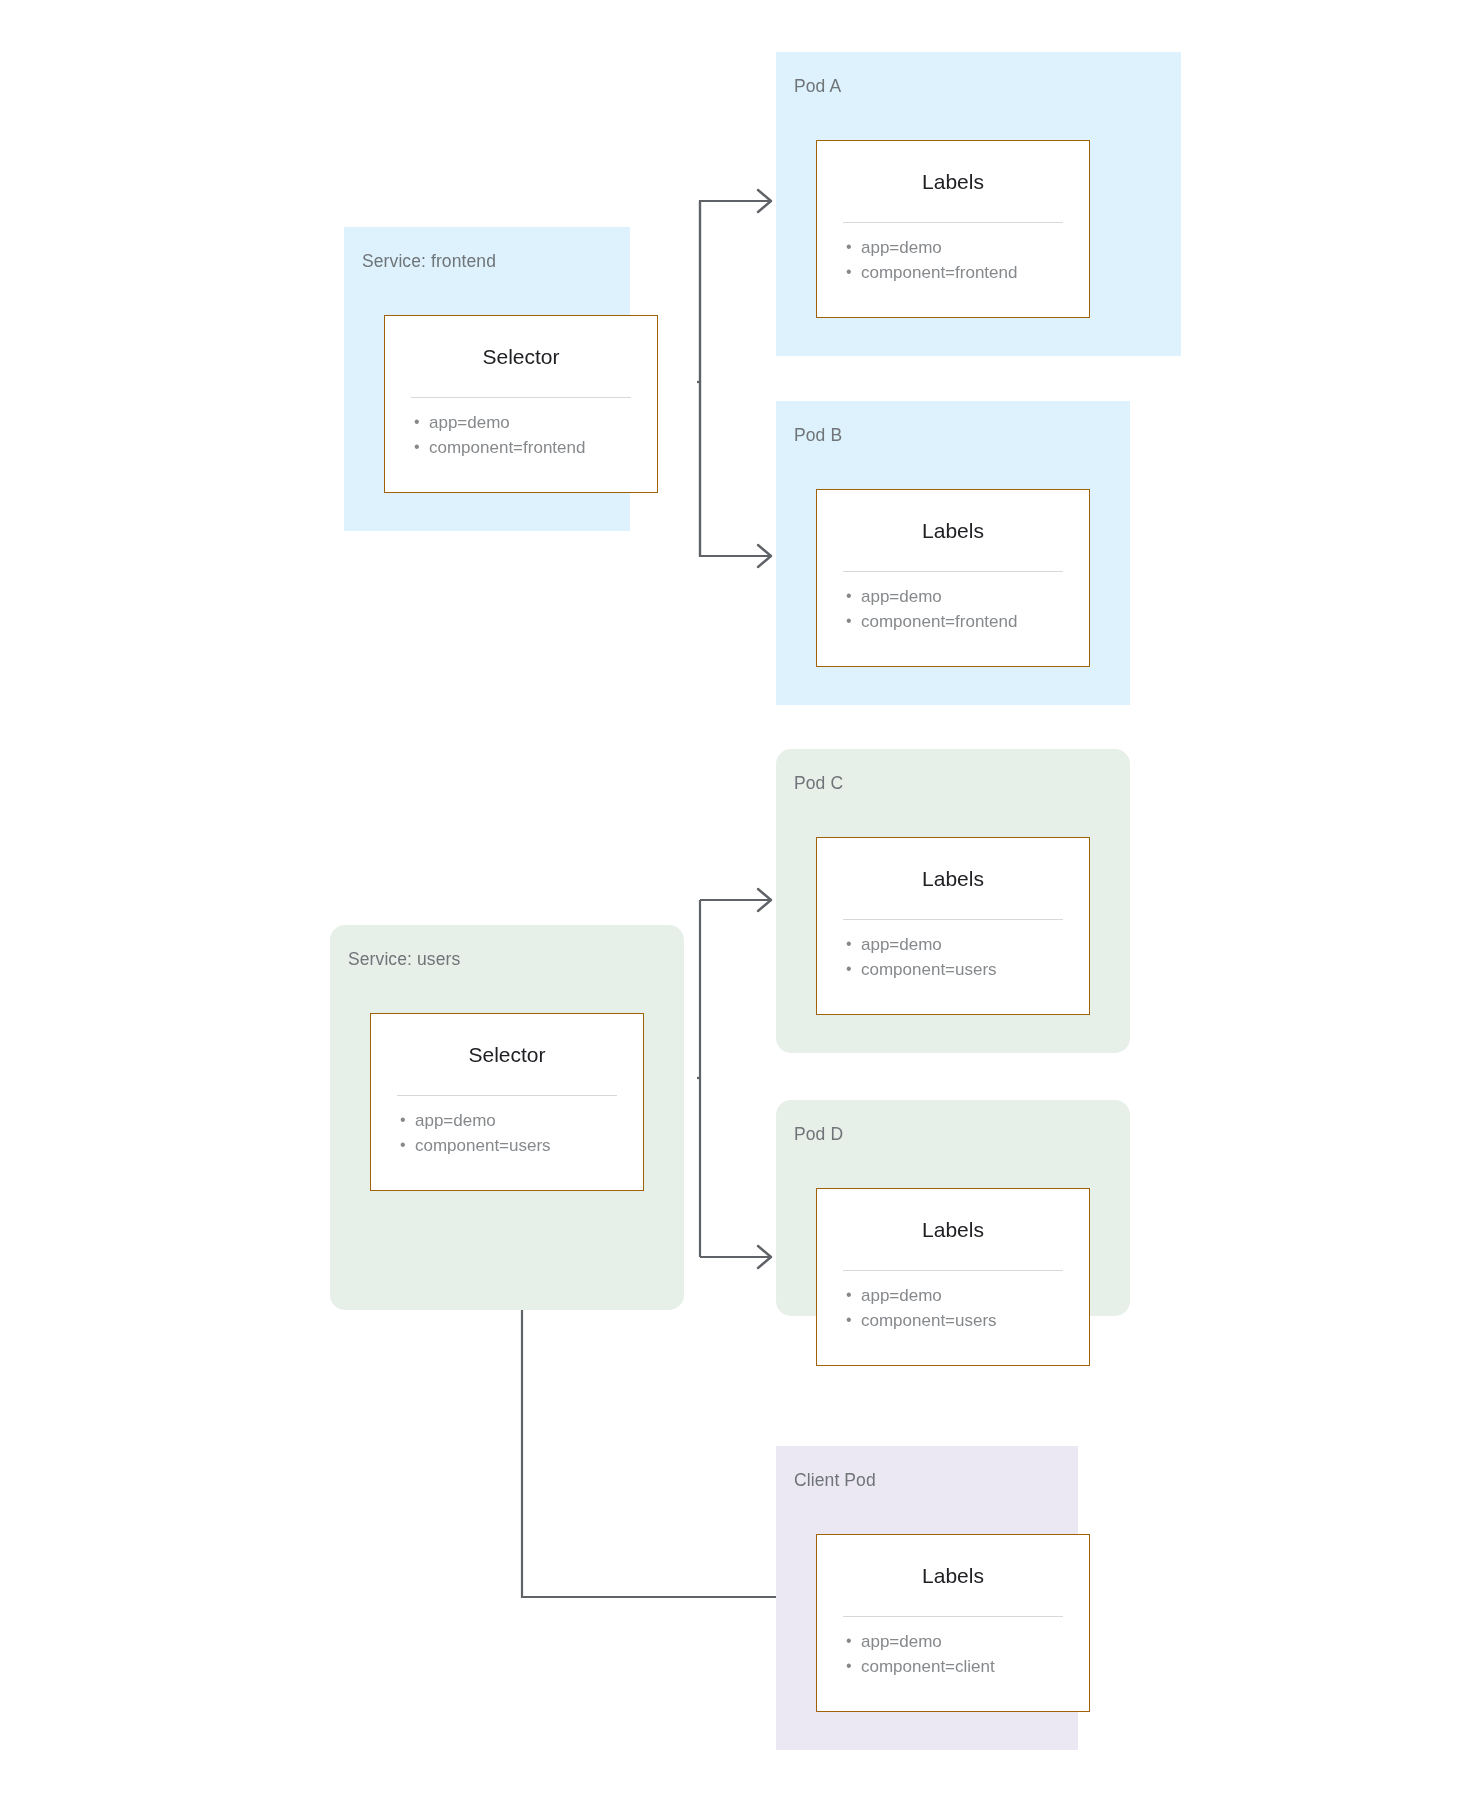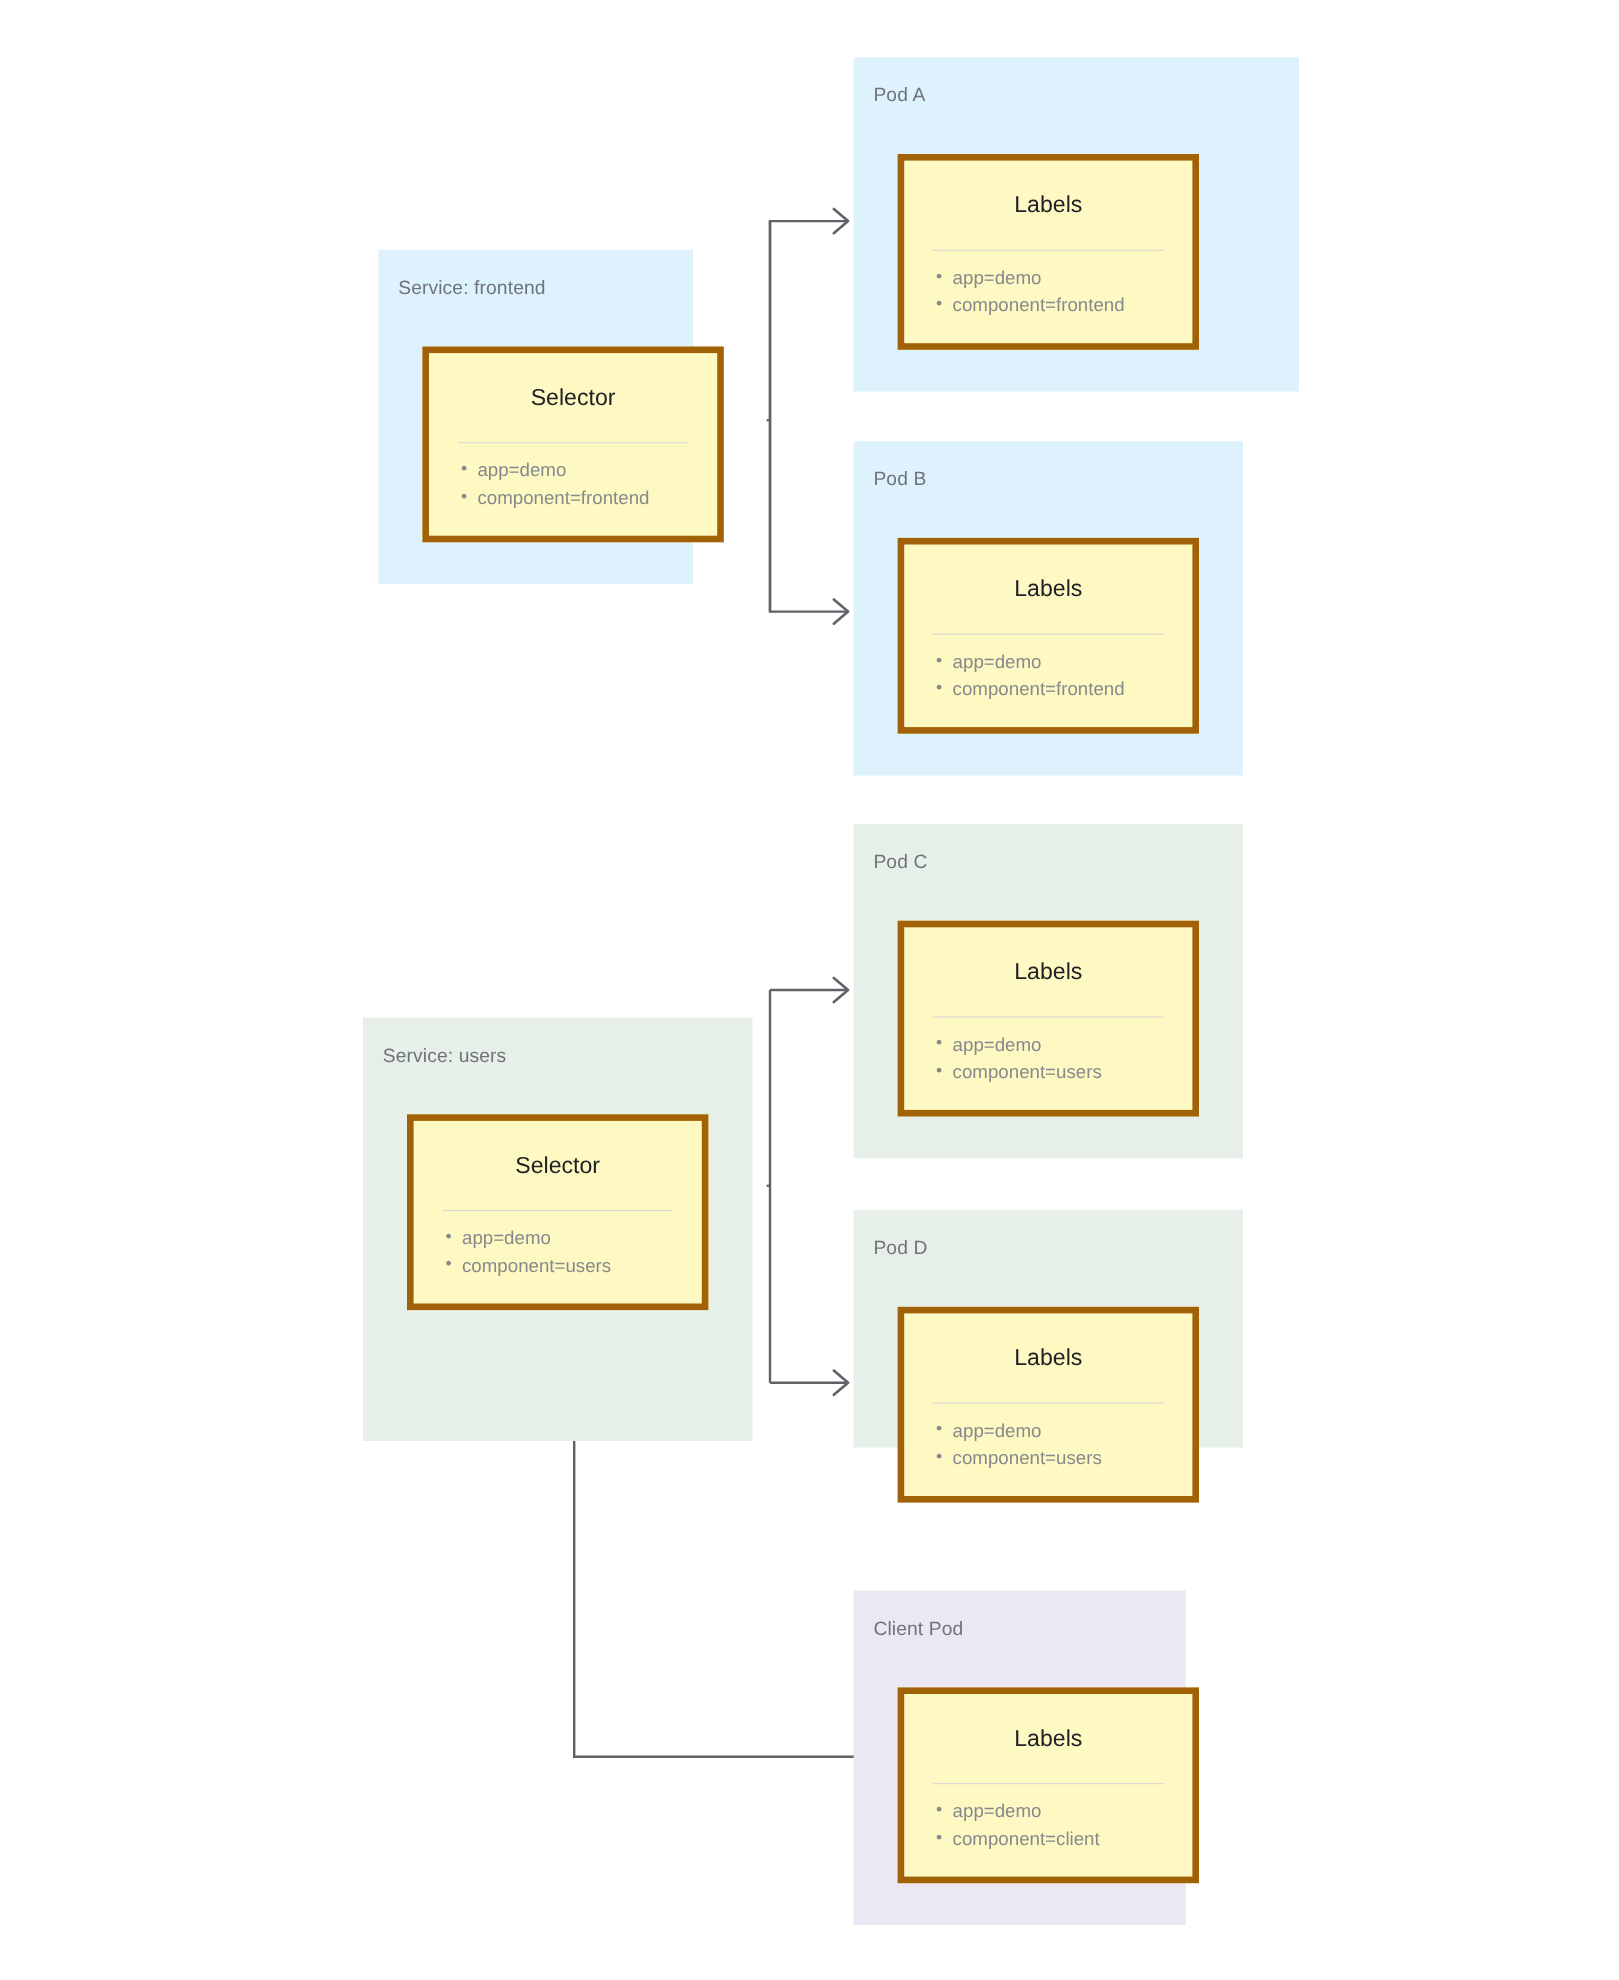--- a/index.html
+++ b/index.html
@@ -31,28 +31,28 @@
     left: 18px;
     top: 24px;
     font-size: 17.5px;
     color: #6f7478;
     letter-spacing: 0.1px;
     white-space: nowrap;
   }
 
   
   .fill-blue   { background: #ddf2fc; }
-  .fill-green  { background: #e7efe9; }
+  .fill-green  { background: #e7efe9; border-radius: 15px; }
   .fill-purple { background: #ebe7f3; }
 
   
   .card {
     position: absolute;
-    background: #fef9c3;
-    border: 6px solid #a16207;
+    background: #ffffff;
+    border: 1px solid #a16207;
     box-sizing: border-box;
   }
   .card-title {
     text-align: center;
     font-size: 21px;
     color: #202124;
     margin-top: 29px;
     line-height: 1.1;
   }
   .card-rule {

